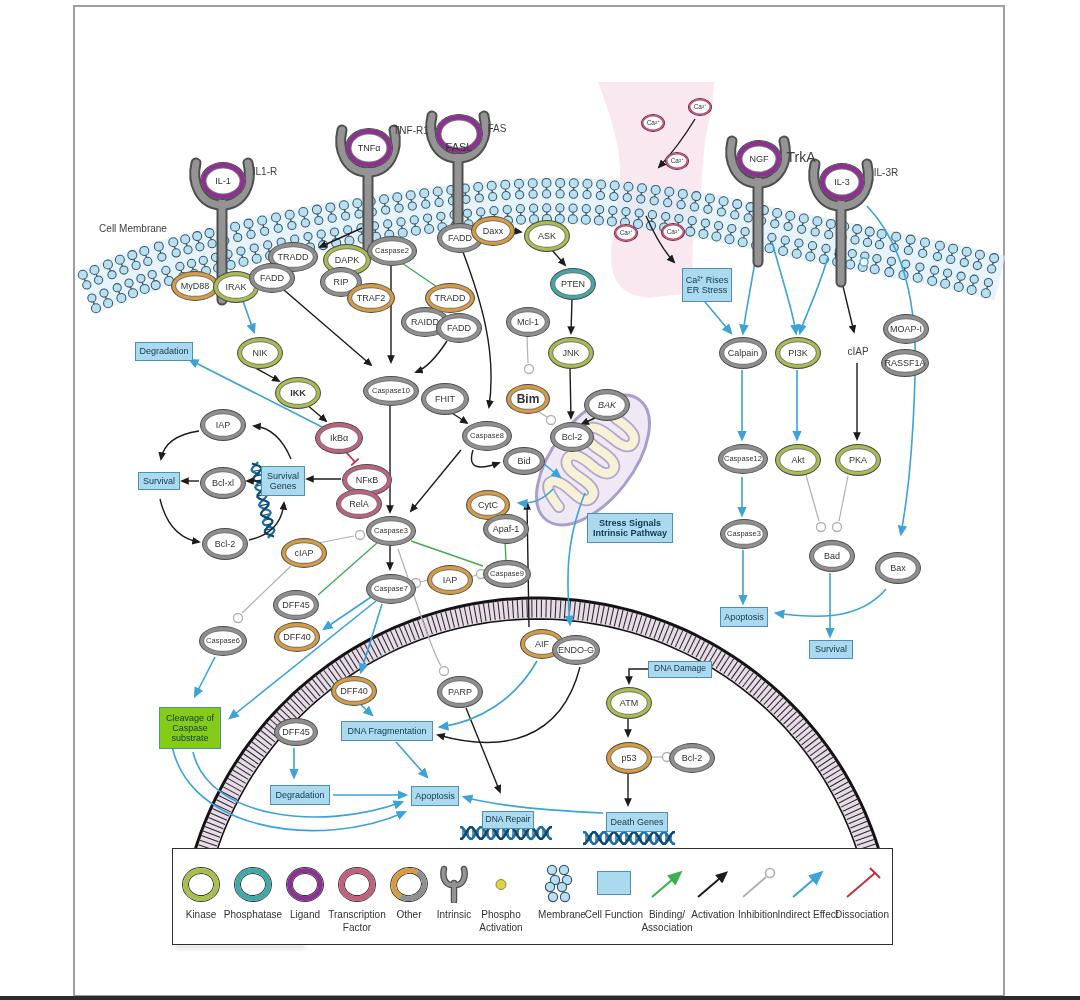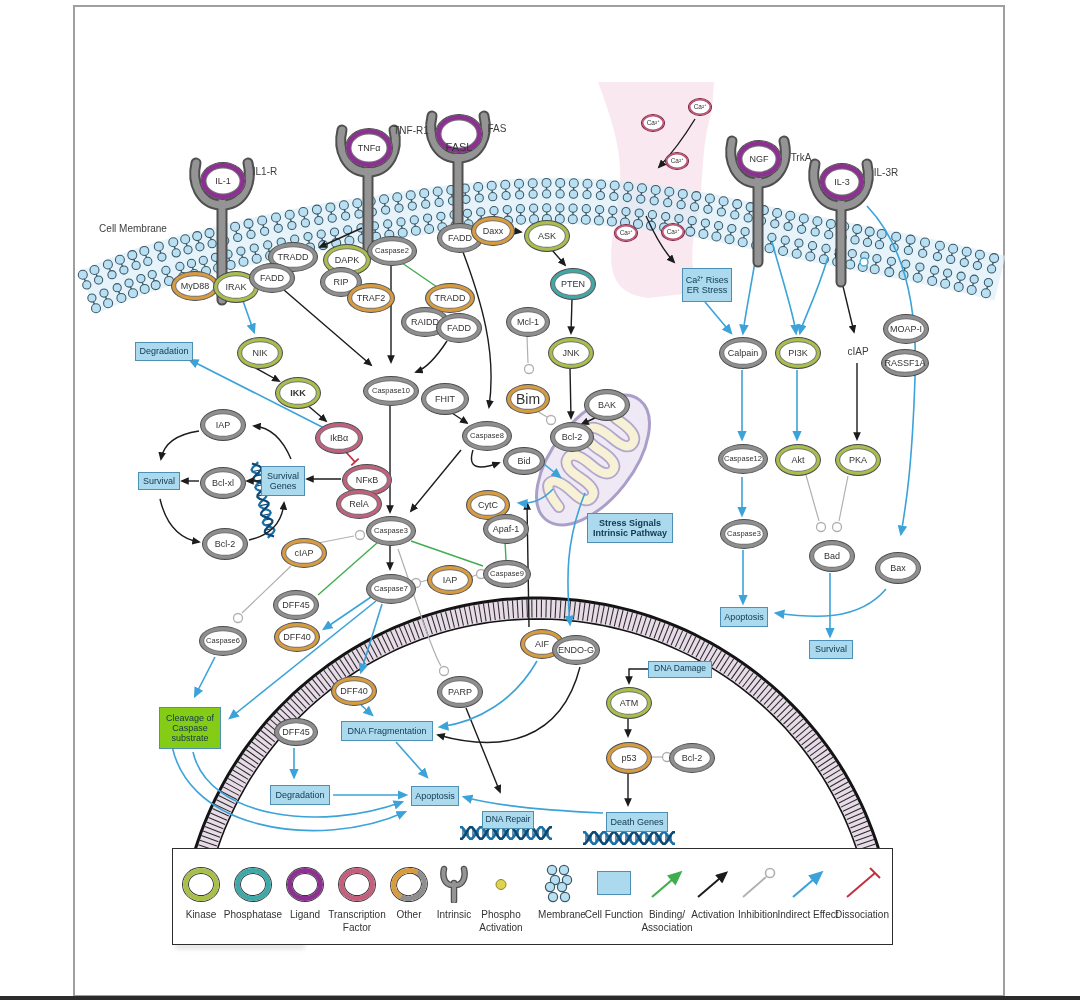--- a/index.html
+++ b/index.html
@@ -1021,24 +1021,24 @@
     </div>
     <div class="node" style="left: 275px; top: 377px; width: 44px; height: 30px; box-shadow: rgb(169, 191, 75) 0px 0px 0px 3.2px inset, rgba(60, 60, 60, 0.7) 0px 0px 0px 4.2px inset; font-size: 9px; font-weight: bold;">
       <span>IKK</span>
     </div>
     <div class="node" style="left: 363px; top: 376px; width: 54px; height: 28px; box-shadow: rgb(143, 143, 143) 0px 0px 0px 3.2px inset, rgba(60, 60, 60, 0.7) 0px 0px 0px 4.2px inset; font-size: 7.5px;">
       <span>Caspase10</span>
     </div>
     <div class="node" style="left: 421px; top: 383px; width: 46px; height: 30px; box-shadow: rgb(143, 143, 143) 0px 0px 0px 3.2px inset, rgba(60, 60, 60, 0.7) 0px 0px 0px 4.2px inset; font-size: 9px;">
       <span>FHIT</span>
     </div>
-    <div class="node" style="left: 506px; top: 384px; width: 42px; height: 28px; box-shadow: rgb(216, 155, 62) 0px 0px 0px 3.2px inset, rgba(60, 60, 60, 0.7) 0px 0px 0px 4.2px inset; font-size: 14px;">
+    <div class="node" style="left: 506px; top: 384px; width: 42px; height: 28px; box-shadow: rgb(216, 155, 62) 0px 0px 0px 3.2px inset, rgba(60, 60, 60, 0.7) 0px 0px 0px 4.2px inset; font-size: 12px; font-weight: bold;">
       <span>Bim</span>
     </div>
-    <div class="node" style="left: 584px; top: 389px; width: 44px; height: 30px; box-shadow: rgb(143, 143, 143) 0px 0px 0px 3.2px inset, rgba(60, 60, 60, 0.7) 0px 0px 0px 4.2px inset; font-size: 9px;">
+    <div class="node" style="left: 584px; top: 389px; width: 44px; height: 30px; box-shadow: rgb(143, 143, 143) 0px 0px 0px 3.2px inset, rgba(60, 60, 60, 0.7) 0px 0px 0px 4.2px inset; font-size: 9px; font-style: italic;">
       <span>BAK</span>
     </div>
     <div class="node" style="left: 200px; top: 409px; width: 44px; height: 30px; box-shadow: rgb(143, 143, 143) 0px 0px 0px 3.2px inset, rgba(60, 60, 60, 0.7) 0px 0px 0px 4.2px inset; font-size: 9px;">
       <span>IAP</span>
     </div>
     <div class="node" style="left: 315px; top: 422px; width: 46px; height: 30px; box-shadow: rgb(194, 96, 126) 0px 0px 0px 3.2px inset, rgba(60, 60, 60, 0.7) 0px 0px 0px 4.2px inset; font-size: 9px;">
       <span>IkBα</span>
     </div>
     <div class="node" style="left: 462px; top: 421px; width: 48px; height: 28px; box-shadow: rgb(143, 143, 143) 0px 0px 0px 3.2px inset, rgba(60, 60, 60, 0.7) 0px 0px 0px 4.2px inset; font-size: 7.5px;">
       <span>Caspase8</span>
@@ -1176,16 +1176,16 @@
 substrate</span></div>
     <div class="pbox" style="left: 341px; top: 721px; width: 90px; height: 18px; background: rgb(171, 217, 238); border: 1px solid rgb(78, 143, 180); font-size: 9px;"><span>DNA Fragmentation</span></div>
     <div class="pbox" style="left: 270px; top: 785px; width: 58px; height: 18px; background: rgb(171, 217, 238); border: 1px solid rgb(78, 143, 180); font-size: 9px;"><span>Degradation</span></div>
     <div class="pbox" style="left: 411px; top: 786px; width: 46px; height: 18px; background: rgb(171, 217, 238); border: 1px solid rgb(78, 143, 180); font-size: 9px;"><span>Apoptosis</span></div>
     <div class="pbox" style="left: 482px; top: 811px; width: 50px; height: 16px; background: rgb(171, 217, 238); border: 1px solid rgb(78, 143, 180); font-size: 8.5px;"><span>DNA Repair</span></div>
     <div class="pbox" style="left: 606px; top: 812px; width: 60px; height: 18px; background: rgb(171, 217, 238); border: 1px solid rgb(78, 143, 180); font-size: 9px;"><span>Death Genes</span></div>
     <div class="ptext" style="left: 133px; top: 228px; font-size: 10px;">Cell Membrane</div>
     <div class="ptext" style="left: 265px; top: 171px; font-size: 10px;">IL1-R</div>
     <div class="ptext" style="left: 411px; top: 130px; font-size: 10px;">TNF-R1</div>
     <div class="ptext" style="left: 497px; top: 128px; font-size: 10px;">FAS</div>
-    <div class="ptext" style="left: 801px; top: 157px; font-size: 10px;">TrkA</div>
+    <div class="ptext" style="left: 801px; top: 157px; font-size: 14px;">TrkA</div>
     <div class="ptext" style="left: 886px; top: 172px; font-size: 10px;">IL-3R</div>
     <div class="ptext" style="left: 858px; top: 351px; font-size: 10px;">cIAP</div>
   </div>
 
 </body></html>

